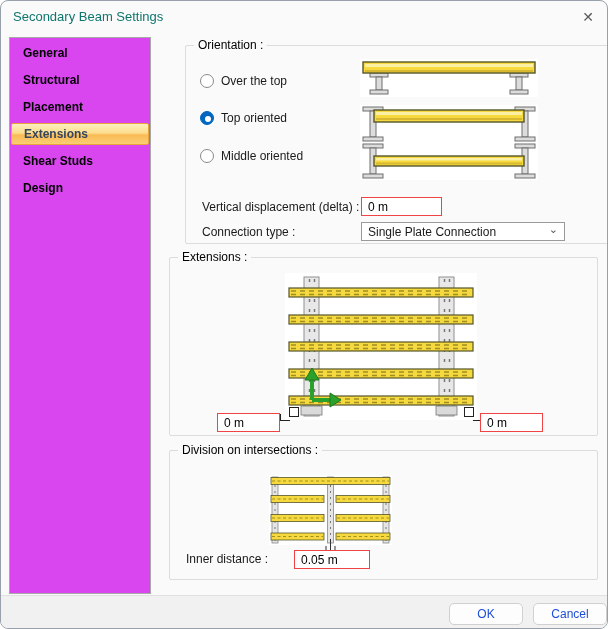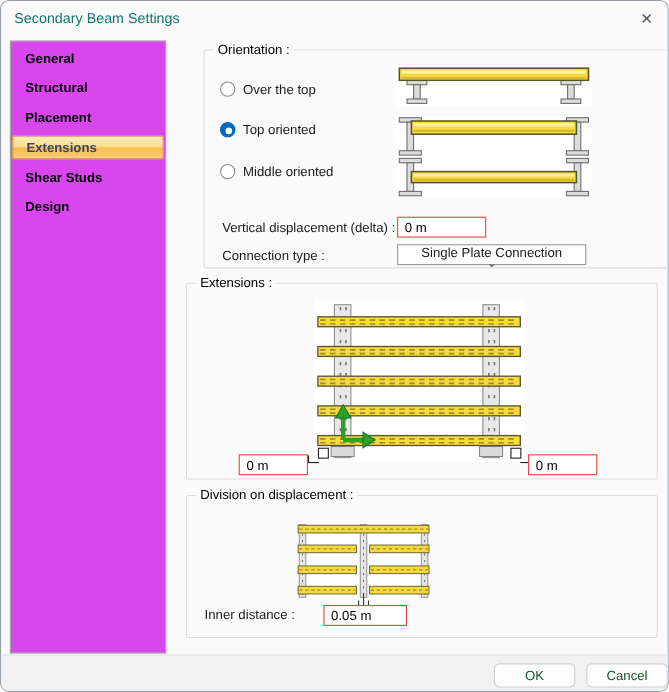--- a/index.html
+++ b/index.html
@@ -76,21 +76,21 @@
     position:absolute; width:10px; height:10px; background:#fff; border:1px solid #222;
   }
   
   .footer {
     position:absolute; left:0; top:594px; width:100%; height:35px;
     background:#f1f1f1; border-top:1px solid #e0e0e0;
   }
   .btn {
     position:absolute; top:7px; width:74px; height:22px;
     background:#fdfdfd; border:1px solid #d0d0d0; border-radius:5px;
-    font-family:"Liberation Sans", sans-serif; font-size:12px; color:#14532d; cursor:default;
+    font-family:"Liberation Sans", sans-serif; font-size:12px; color:#1d4ed8; cursor:default;
   }
   .btn-ok { left:448px; }
   .btn-cancel { left:532px; }
 </style>
 </head>
 <body>
 
 <div class="dialog">
 
   <div class="titlebar">
@@ -167,21 +167,21 @@
       </g>
       <rect x="14" y="14" width="150" height="10" fill="#F6D93F" stroke="#55552B" stroke-width="1.4"></rect>
       <rect x="16" y="16" width="146" height="2.5" fill="#FBF0A3"></rect>
       <rect x="16" y="20.5" width="146" height="2" fill="#D8B92F"></rect>
     </svg>
 
     <div class="field-label" style="top:152px;">Vertical displacement (delta) :</div>
     <input class="text-input" style="left: 175px; top: 151px; width: 81px;" type="text" value="0 m">
 
     <div class="field-label" style="top:177px;">Connection type :</div>
-    <div class="dropdown" style="left:175px; top:176px; width:172px;flex-direction:column;">
+    <div class="dropdown" style="left:175px; top:176px; width:204px;">
       <span class="dd-value">Single Plate Connection</span>
       <span class="chev">⌄</span>
     </div>
   </div>
 
   <div class="groupbox gb-extensions">
     <span class="gb-label">Extensions :</span>
 
     <svg class="ext-canvas" viewBox="0 0 192 147">
       <rect x="0" y="0" width="192" height="147" fill="#ffffff"></rect>
@@ -237,21 +237,21 @@
     <div class="support-sq" style="left:119px; top:149px;"></div>
     <div class="support-sq" style="left:294px; top:149px;"></div>
     <div class="hook l" style="left:110px; top:156px;"></div>
     <div class="hook r" style="left:303px; top:156px;"></div>
 
     <input class="text-input" style="left: 47px; top: 155px; width: 63px;" type="text" value="0 m">
     <input class="text-input" style="left: 310px; top: 155px; width: 63px;" type="text" value="0 m">
   </div>
 
   <div class="groupbox gb-division">
-    <span class="gb-label">Division on displacement :</span>
+    <span class="gb-label">Division on intersections :</span>
 
     <svg class="div-canvas" viewBox="0 0 123 80">
       <rect x="0" y="0" width="123" height="70" fill="#ffffff"></rect>
 
       <g fill="#E5E5E5" stroke="#888" stroke-width="0.8">
         <rect x="3" y="2" width="6" height="66"></rect>
         <rect x="58.5" y="2" width="6" height="66"></rect>
         <rect x="114" y="2" width="6" height="66"></rect>
       </g>
       <g stroke="#777" stroke-width="1" stroke-dasharray="2 4">

